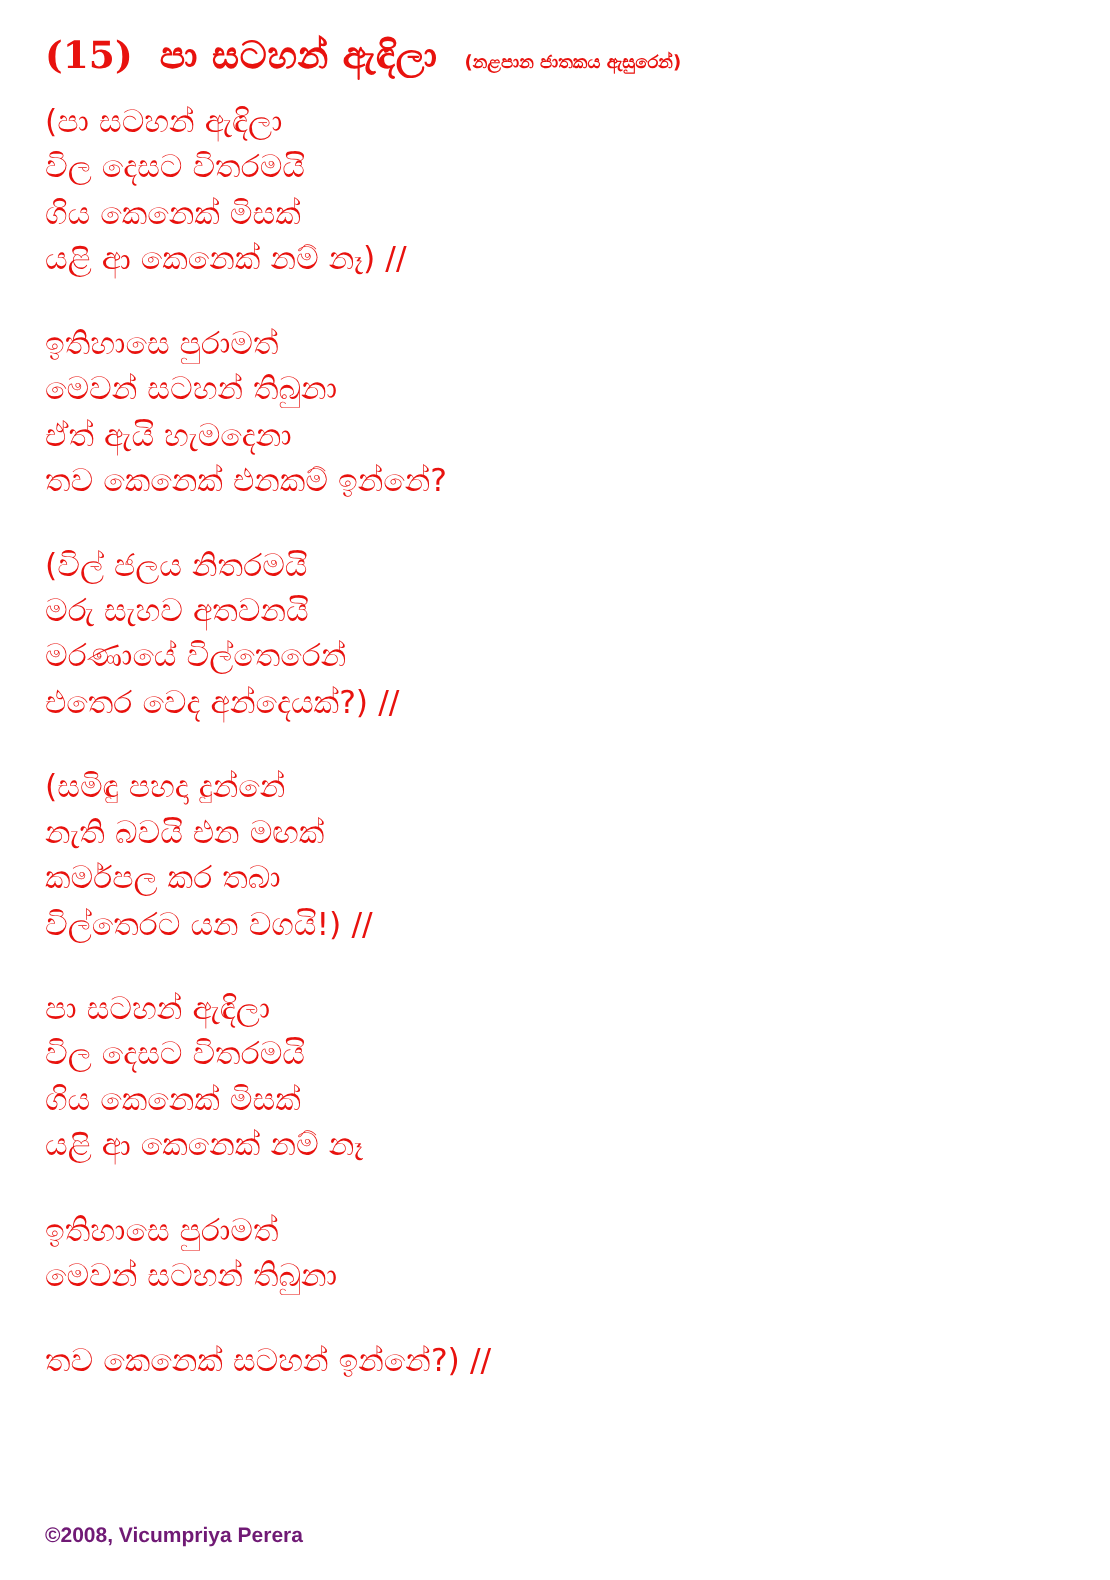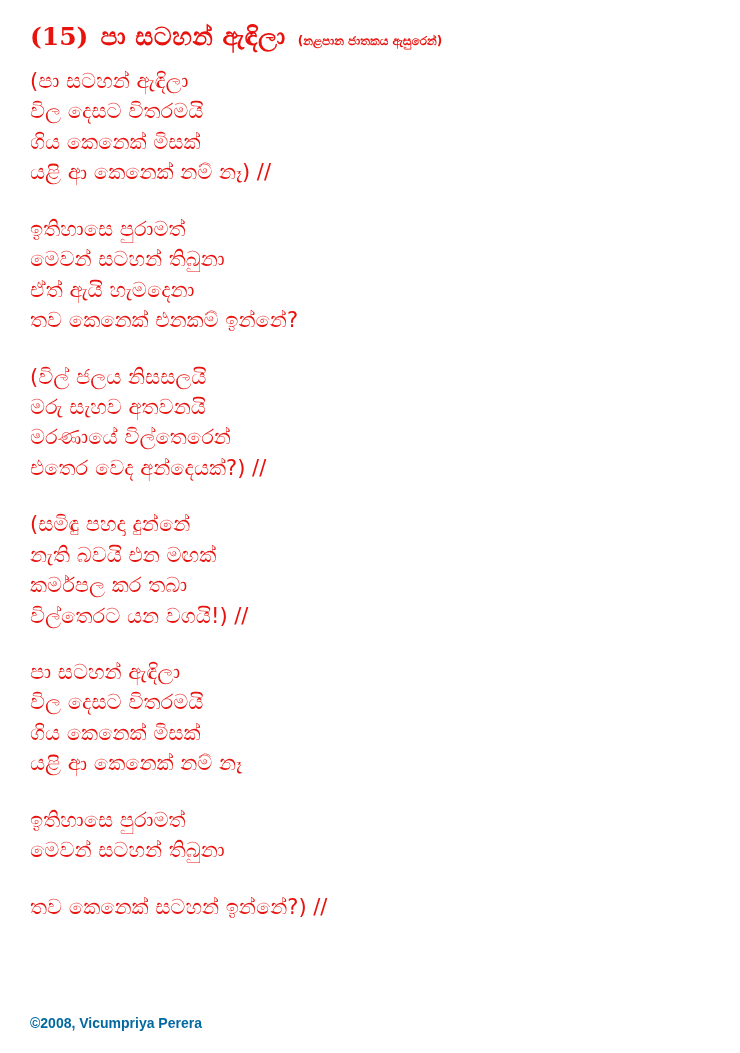--- a/index.html
+++ b/index.html
@@ -18,21 +18,21 @@
   .page {
     box-sizing: border-box;
     width: 740px;
     height: 1053px;
     padding: 22px 30px 0 30px;
     position: relative;
   }
   .title-line {
     display: flex;
     align-items: baseline;
-    gap: 12px;
+    gap: 18px;
     margin: 0 0 14px 0;
     white-space: nowrap;
   }
   .title-number {
     font-family: "DejaVu Serif", serif;
     font-weight: bold;
     font-size: 25px;
     color: #e8120e;
   }
   .title-main {
@@ -56,21 +56,21 @@
     color: #e8120e;
     white-space: pre;
   }
   .copyright {
     position: absolute;
     left: 30px;
     bottom: 22px;
     font-family: "Liberation Sans", sans-serif;
     font-size: 14px;
     font-weight: bold;
-    color: #0369a1;
+    color: #701a75;
     white-space: nowrap;
   }
 </style>
 </head>
 <body>
 
 <div class="page">
 
   <div class="title-line">
     <span class="title-number">(15)</span>
@@ -86,21 +86,21 @@
   </div>
 
   <div class="stanza">
     <div class="line">ඉතිහාසෙ පුරාමත්</div>
     <div class="line">මෙවන් සටහන් තිබුනා</div>
     <div class="line">ඒත් ඇයි හැමදෙනා</div>
     <div class="line">තව කෙනෙක් එනකම් ඉන්නේ?</div>
   </div>
 
   <div class="stanza">
-    <div class="line">(විල් ජලය නිසසලයි</div>
+    <div class="line">(විල් ජලය නිතරමයි</div>
     <div class="line">මරු සැහව අතවනයි</div>
     <div class="line">මරණායේ විල්තෙරෙන්</div>
     <div class="line">එතෙර වෙද අන්දෙයක්?) //</div>
   </div>
 
   <div class="stanza">
     <div class="line">(සමිඳු පහදා දුන්නේ</div>
     <div class="line">නැති බවයි එන මඟක්</div>
     <div class="line">කර්මපල කර තබා</div>
     <div class="line">විල්තෙරට යන වගයි!) //</div>

